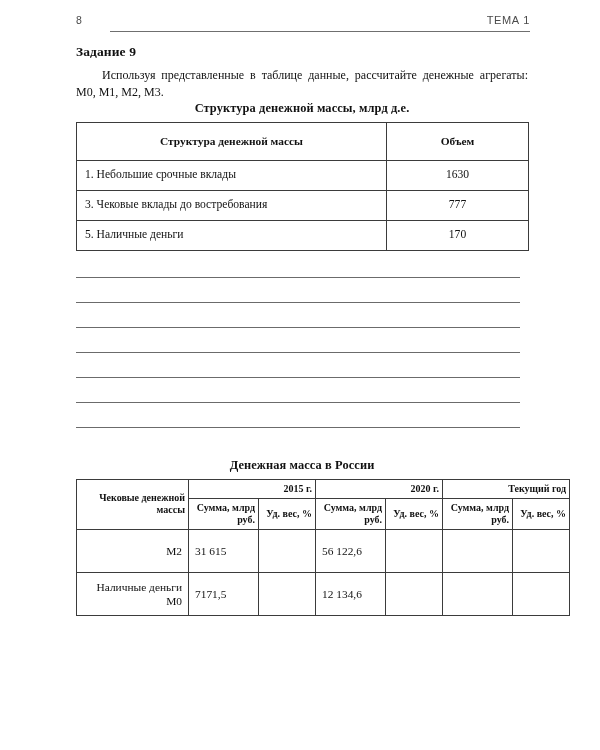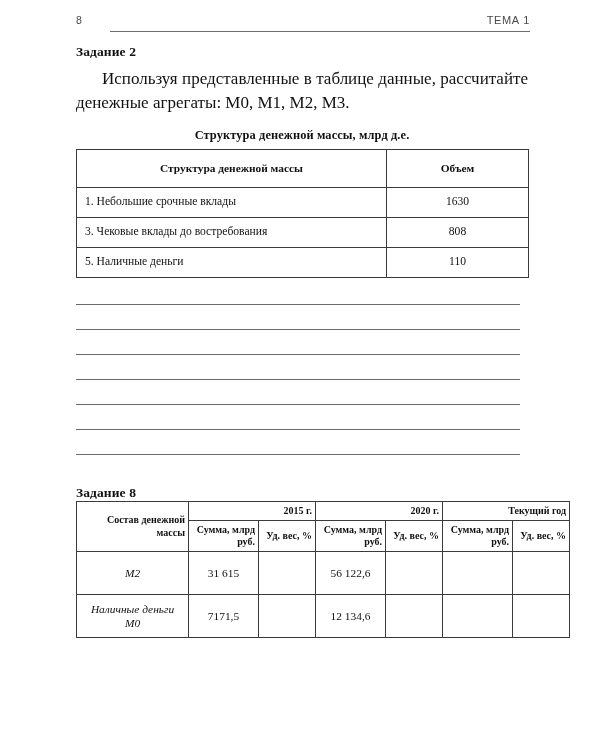--- a/index.html
+++ b/index.html
@@ -71,29 +71,28 @@
   h2.task-heading {
     margin: 0;
     font-size: 13.5px;
     font-weight: bold;
     letter-spacing: 0.1px;
     line-height: 1.2;
   }
 
   p.para {
     margin: 7px 0 0 0;
-    font-size: 17px;
+    font-size: 12px;
     line-height: 1.42;
     text-align: justify;
     text-indent: 26px;
     hyphens: none;
   }
 
   .table-caption {
-    margin-top: 13px;
     margin-bottom: 6px;
     text-align: center;
     font-size: 12.4px;
     font-weight: bold;
     letter-spacing: 0.1px;
   }
 
   
   table.doc-table {
     border-collapse: collapse;
@@ -150,26 +149,24 @@
     font-weight: bold;
     font-size: 10px;
     padding: 3px 3px;
     line-height: 1.22;
   }
   #table-russia-money td {
     font-size: 11.4px;
     padding: 5px 6px;
   }
   #table-russia-money td.row-label {
-    text-align: center;
+    text-align: right;
     height: 32px;
-    font-style: italic;
   }
   #table-russia-money td.num {
-    text-align: center;
   }
   #table-russia-money td.blank {
     text-align: center;
   }
   #table-russia-money col.c-name { width: 112px; }
   #table-russia-money col.c-sum  { width: 70px; }
   #table-russia-money col.c-share{ width: 57px; }
 
   .section-gap { height: 30px; }
 </style>
@@ -179,21 +176,21 @@
 <div class="page">
 
   <div class="running-head">
     <div class="folio">8</div>
     <div class="head-title">ТЕМА 1</div>
     <div class="head-rule"></div>
   </div>
 
   <div class="content">
 
-    <h2 class="task-heading">Задание 2</h2>
+    <h2 class="task-heading">Задание 9</h2>
 
     <p class="para">Используя представленные в таблице данные, рассчитайте денежные агрегаты: М0, М1, М2, М3.</p>
 
     <div class="table-caption">Структура денежной массы, млрд д.е.</div>
 
     <table class="doc-table" id="table-money-structure">
       <colgroup>
         <col class="c-label">
         <col class="c-value">
       </colgroup>
@@ -203,58 +200,58 @@
           <th>Объем</th>
         </tr>
       </thead>
       <tbody>
         <tr>
           <td class="label-cell">1. Небольшие срочные вклады</td>
           <td class="value-cell">1630</td>
         </tr>
         <tr>
           <td class="label-cell">3. Чековые вклады до востребования</td>
-          <td class="value-cell">808</td>
+          <td class="value-cell">777</td>
         </tr>
         <tr>
           <td class="label-cell">5. Наличные деньги</td>
-          <td class="value-cell">110</td>
+          <td class="value-cell">170</td>
         </tr>
       </tbody>
     </table>
 
     <div class="writing-lines">
       <div class="rule-line"></div>
       <div class="rule-line"></div>
       <div class="rule-line"></div>
       <div class="rule-line"></div>
       <div class="rule-line"></div>
       <div class="rule-line"></div>
       <div class="rule-line"></div>
     </div>
 
     <div class="section-gap"></div>
 
-    <h2 class="task-heading">Задание 8</h2>
-
-
+
+
+    <div class="table-caption">Денежная масса в России</div>
 
     <table class="doc-table" id="table-russia-money">
       <colgroup>
         <col class="c-name">
         <col class="c-sum">
         <col class="c-share">
         <col class="c-sum">
         <col class="c-share">
         <col class="c-sum">
         <col class="c-share">
       </colgroup>
       <thead>
         <tr>
-          <th rowspan="2">Состав денежной массы</th>
+          <th rowspan="2">Чековые денежной массы</th>
           <th colspan="2">2015 г.</th>
           <th colspan="2">2020 г.</th>
           <th colspan="2">Текущий год</th>
         </tr>
         <tr>
           <th>Сумма, млрд руб.</th>
           <th>Уд. вес, %</th>
           <th>Сумма, млрд руб.</th>
           <th>Уд. вес, %</th>
           <th>Сумма, млрд руб.</th>

